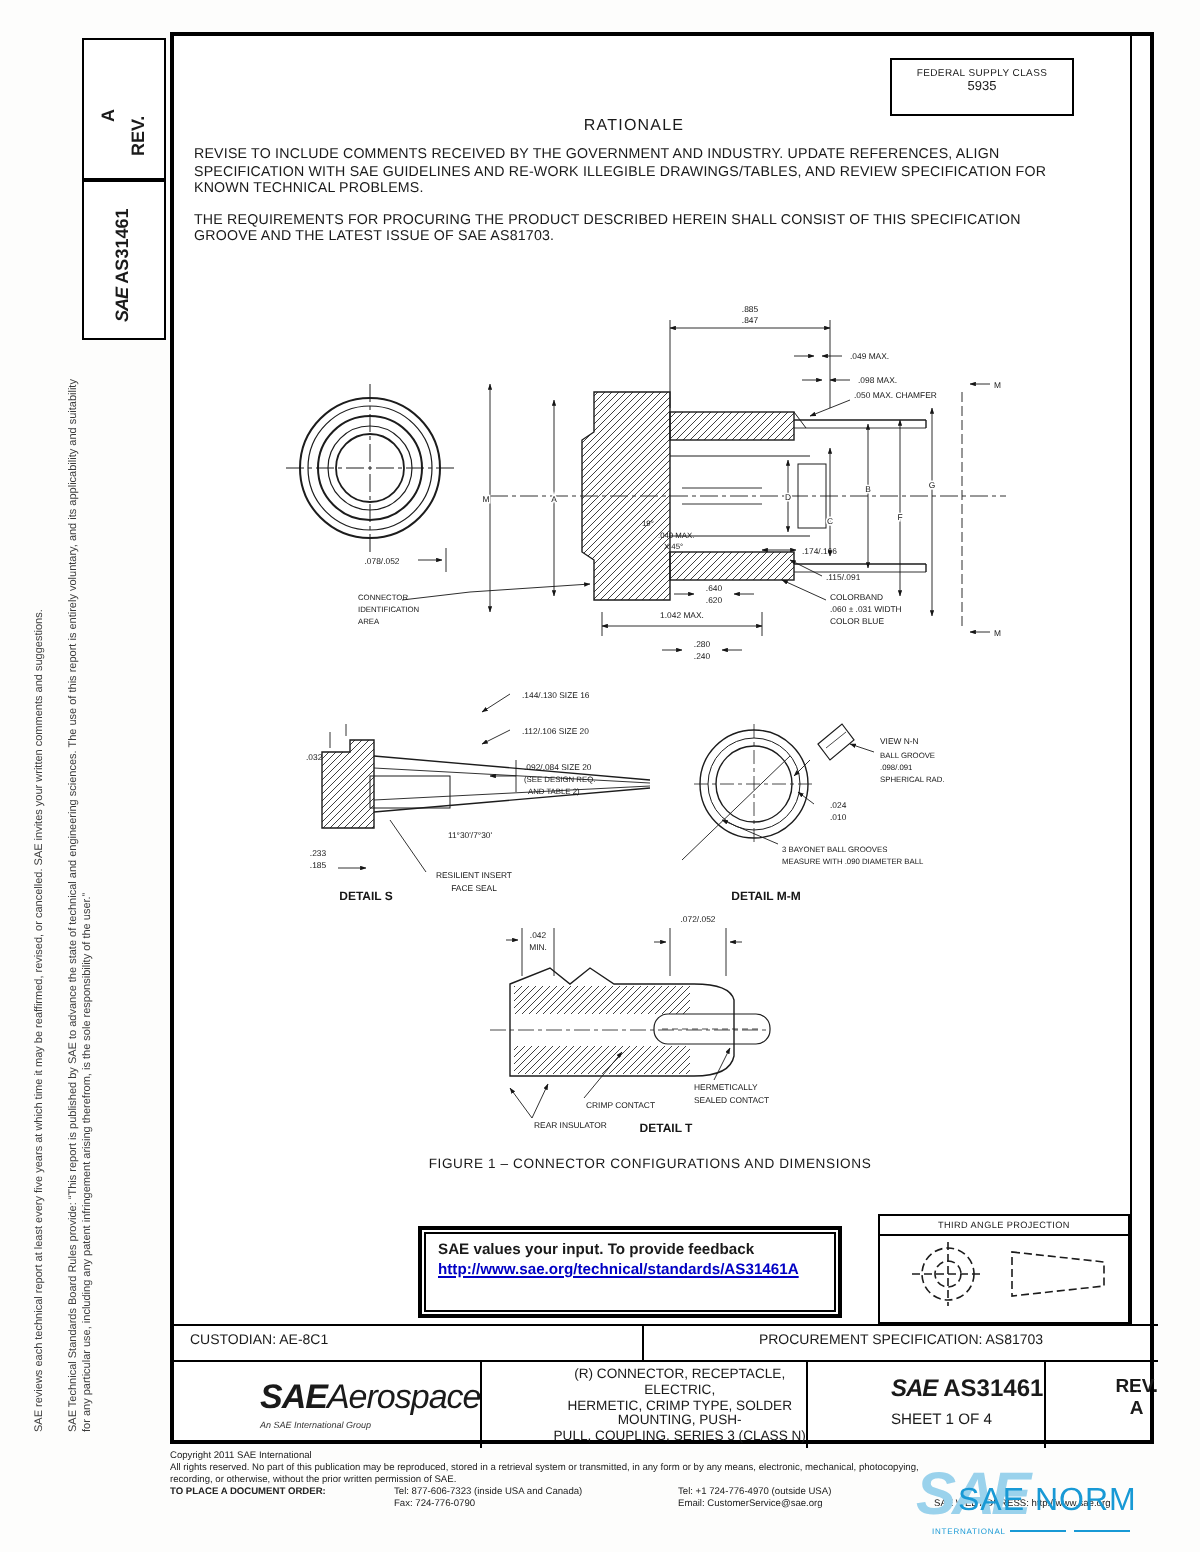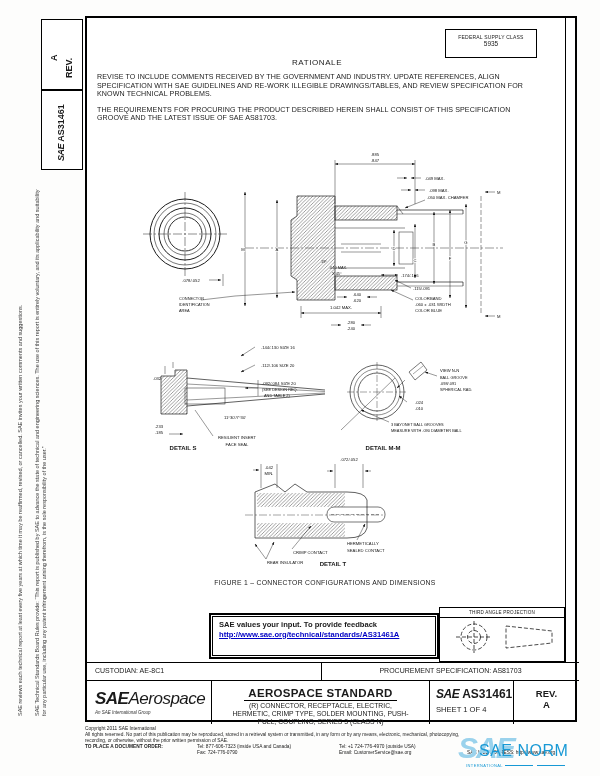--- a/index.html
+++ b/index.html
@@ -35,33 +35,33 @@
 
   svg.drawing { position:absolute; left:8px; top:130px; }
   svg.drawing text { font-family:"Liberation Sans", sans-serif; fill:#161616; }
   .d { font-size:4.2px; }
   .dd { font-size:3.9px; }
   .det { font-size:6px; font-weight:bold; }
   .halo { paint-order:stroke; stroke:#fff; stroke-width:1.6px; }
 
   .fig-caption { position:absolute; left:8px; top:561px; width:460px; text-align:center; font-size:6.8px; letter-spacing:.3px; }
 
-  .feedback { position:absolute; left:122px; top:595px; width:230px; height:46px; border:2px solid #000; padding:1px; }
+  .feedback { position:absolute; left:122px; top:595px; width:212px; height:46px; border:2px solid #000; padding:1px; }
   .feedback .inner { border:1px solid #000; width:100%; height:100%; padding:3px 6px; font-size:7.6px; font-weight:bold; line-height:9.6px; }
   .feedback a { color:#0000c4; text-decoration:underline; }
 
   .projection { position:absolute; left:352px; top:589px; width:126px; height:55px; border:1.2px solid #000; }
   .projection .pt { font-size:4.6px; text-align:center; border-bottom:1px solid #000; padding:2px 0; letter-spacing:.2px; }
 
   .info-row { position:absolute; left:0; top:644px; width:492px; height:18px; border-top:1.6px solid #000; display:flex; }
   .info-row .cell1 { width:235px; border-right:1.4px solid #000; font-size:7px; padding:4px 0 0 8px; }
   .info-row .cell2 { flex:1; font-size:7px; padding-top:4px; text-align:center; }
 
   .title-block { position:absolute; left:0; top:662px; width:492px; height:44px; border-top:1.6px solid #000; display:flex; }
-  .tb-cell { border-right:1.4px solid #000; height:100%; }
+  .tb-cell { border-right:1.4px solid #000; height:100%;margin-left:35px; }
   .tb-logo { width:125px; padding:8px 0 0 8px; }
   .tb-logo .big { font-size:17px; }
   .tb-logo .aero { font-size:17px; font-style:italic; font-weight:normal; letter-spacing:-0.5px; }
   .tb-logo .sub { font-size:4.5px; font-style:italic; color:#333; margin-top:1px; }
   .tb-title { width:218px; text-align:center; padding-top:2px; }
   .tb-title .head { font-size:11.5px; font-weight:bold; border-bottom:1.4px solid #000; display:inline-block; padding:0 4px 1px; letter-spacing:.3px; }
   .tb-title .sub { font-size:6.8px; line-height:7.8px; margin-top:1px; }
   .tb-num { width:84px; padding:6px 0 0 6px; }
   .tb-num .n1 { font-size:12px; font-weight:bold; }
   .tb-num .n1 .sae { font-style:italic; letter-spacing:-0.5px; margin-right:3px; }
@@ -333,21 +333,20 @@
       <div class="cell1">CUSTODIAN: AE-8C1</div>
       <div class="cell2">PROCUREMENT SPECIFICATION: AS81703</div>
     </div>
 
     <div class="title-block">
       <div class="tb-cell tb-logo">
         <span class="big logo-it">SAE</span><span class="aero">Aerospace</span>
         <div class="sub">An SAE International Group</div>
       </div>
       <div class="tb-cell tb-title">
-        <span class="head">AEROSPACE STANDARD</span>
         <div class="sub">
           <div>(R) CONNECTOR, RECEPTACLE, ELECTRIC,</div>
           <div>HERMETIC, CRIMP TYPE, SOLDER MOUNTING, PUSH-</div>
           <div>PULL, COUPLING, SERIES 3 (CLASS N)</div>
         </div>
       </div>
       <div class="tb-cell tb-num">
         <div class="n1"><span class="sae logo-it">SAE</span><span>AS31461</span></div>
         <div class="n2">SHEET 1 OF 4</div>
       </div>

